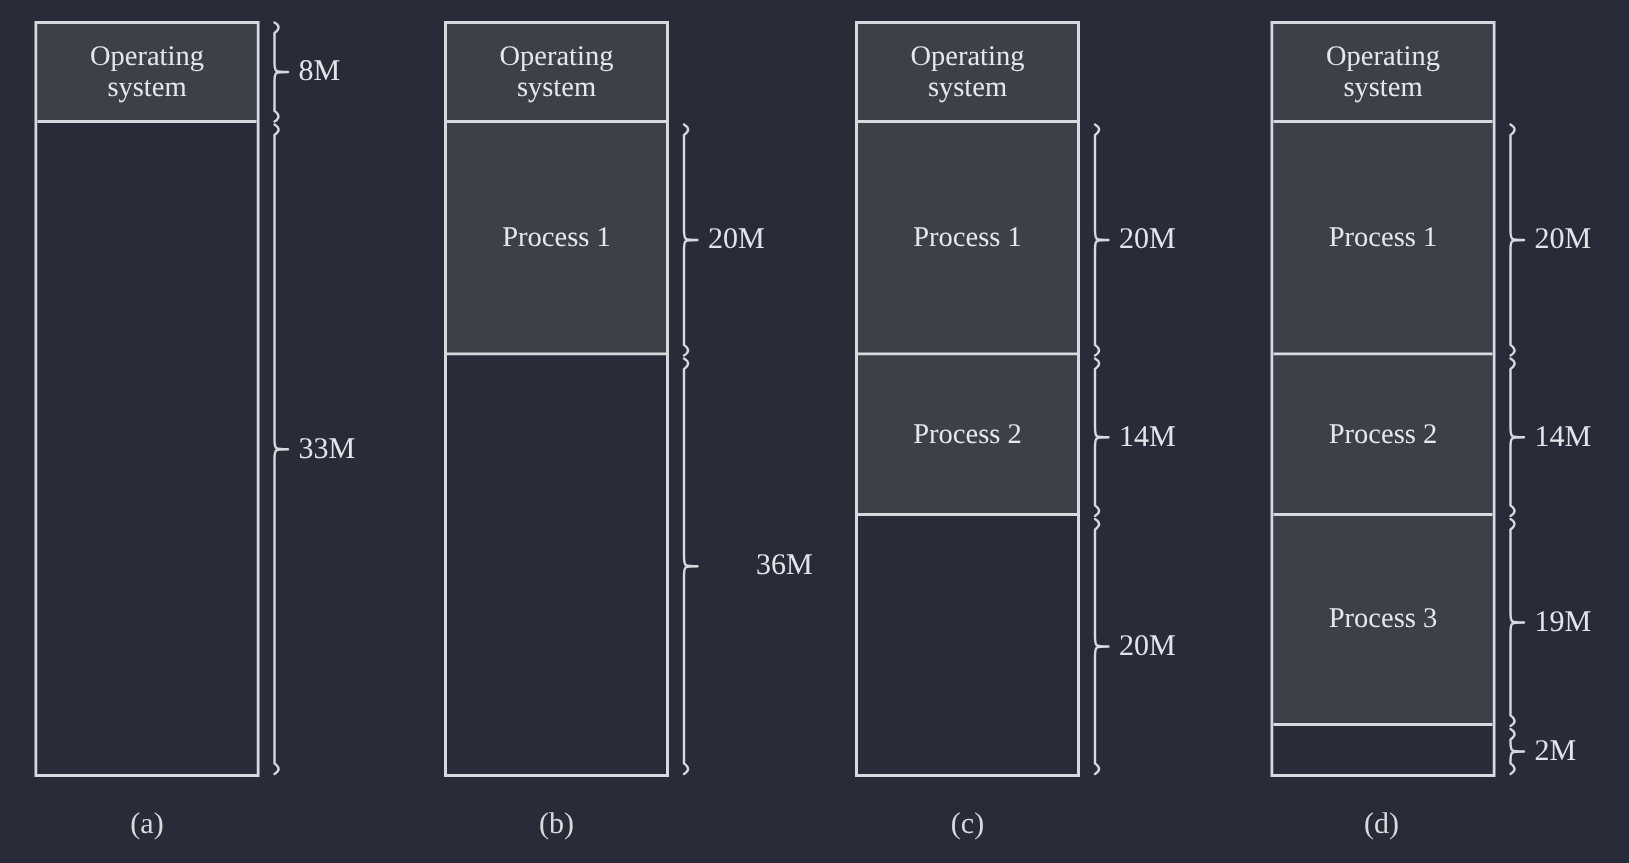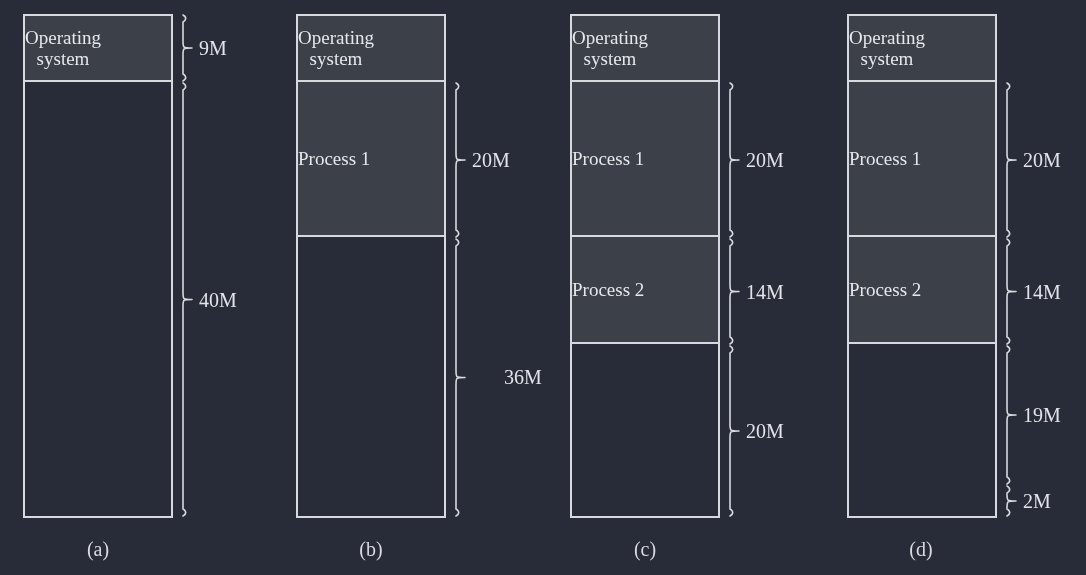--- a/index.html
+++ b/index.html
@@ -17,21 +17,21 @@
     box-sizing:border-box;
     border:2px solid #d8d9de;
     background:#282c38;
   }
   .seg{
     position:absolute;
     left:0;right:0;
     box-sizing:border-box;
     display:flex;
     align-items:center;
-    justify-content:flex-start;
+    justify-content:center;
     text-align:center;
     line-height:1.12;
     font-size:19px;
     color:#e6e7ec;
     white-space:pre-line;
   }
   .seg.filled{background:#3b4049;}
   .seg.empty{background:#282c38;}
   .seg.bb{border-bottom:2px solid #d8d9de;}
 
@@ -66,27 +66,27 @@
     <div class="membox" style="left: 23px; top: 14px; width: 150px; height: 504px;">
       <div class="seg filled bb" style="top: 0px; height: 66px;"><span>Operating
 system</span></div>
       <div class="seg empty" style="top: 66px; height: 434px;"></div>
     </div>
     <div class="brace" style="left: 181px; top: 14px;">
       <svg width="13" height="68" viewBox="0 0 13 68">
         <path d="M 2,1 C 8,4.5 2,8 2,8 L 2,27 C 2,34 2,34 11,34 C 2,34 2,34 2,41 L 2,60 C 2,60 8,63.5 2,67"></path>
       </svg>
     </div>
-    <div class="bracelabel" style="left: 199px; top: 48px;">9M</div>
+    <div class="bracelabel" style="left: 199px; top: 48px;">8M</div>
     <div class="brace" style="left: 181px; top: 82px;">
       <svg width="13" height="435" viewBox="0 0 13 435">
         <path d="M 2,1 C 8,4.5 2,8 2,8 L 2,210.5 C 2,217.5 2,217.5 11,217.5 C 2,217.5 2,217.5 2,224.5 L 2,427 C 2,427 8,430.5 2,434"></path>
       </svg>
     </div>
-    <div class="bracelabel" style="left: 199px; top: 300px;">40M</div>
+    <div class="bracelabel" style="left: 199px; top: 300px;">33M</div>
     <div class="membox" style="left: 296px; top: 14px; width: 150px; height: 504px;">
       <div class="seg filled bb" style="top: 0px; height: 66px;"><span>Operating
 system</span></div>
       <div class="seg filled bb" style="top: 66px; height: 155px;"><span>Process 1</span></div>
       <div class="seg empty" style="top: 221px; height: 279px;"></div>
     </div>
     <div class="brace" style="left: 454px; top: 82px;">
       <svg width="13" height="156" viewBox="0 0 13 156">
         <path d="M 2,1 C 8,4.5 2,8 2,8 L 2,71 C 2,78 2,78 11,78 C 2,78 2,78 2,85 L 2,148 C 2,148 8,151.5 2,155"></path>
       </svg>
@@ -121,20 +121,21 @@
       <svg width="13" height="172" viewBox="0 0 13 172">
         <path d="M 2,1 C 8,4.5 2,8 2,8 L 2,79 C 2,86 2,86 11,86 C 2,86 2,86 2,93 L 2,164 C 2,164 8,167.5 2,171"></path>
       </svg>
     </div>
     <div class="bracelabel" style="left: 746px; top: 431px;">20M</div>
     <div class="membox" style="left: 847px; top: 14px; width: 150px; height: 504px;">
       <div class="seg filled bb" style="top: 0px; height: 66px;"><span>Operating
 system</span></div>
       <div class="seg filled bb" style="top: 66px; height: 155px;"><span>Process 1</span></div>
       <div class="seg filled bb" style="top: 221px; height: 107px;"><span>Process 2</span></div>
+      <div class="seg filled bb" style="top: 328px; height: 140px;"><span>Process 3</span></div>
       <div class="seg empty" style="top: 468px; height: 32px;"></div>
     </div>
     <div class="brace" style="left: 1005px; top: 82px;">
       <svg width="13" height="156" viewBox="0 0 13 156">
         <path d="M 2,1 C 8,4.5 2,8 2,8 L 2,71 C 2,78 2,78 11,78 C 2,78 2,78 2,85 L 2,148 C 2,148 8,151.5 2,155"></path>
       </svg>
     </div>
     <div class="bracelabel" style="left: 1023px; top: 160px;">20M</div>
     <div class="brace" style="left: 1005px; top: 238px;">
       <svg width="13" height="107" viewBox="0 0 13 107">

